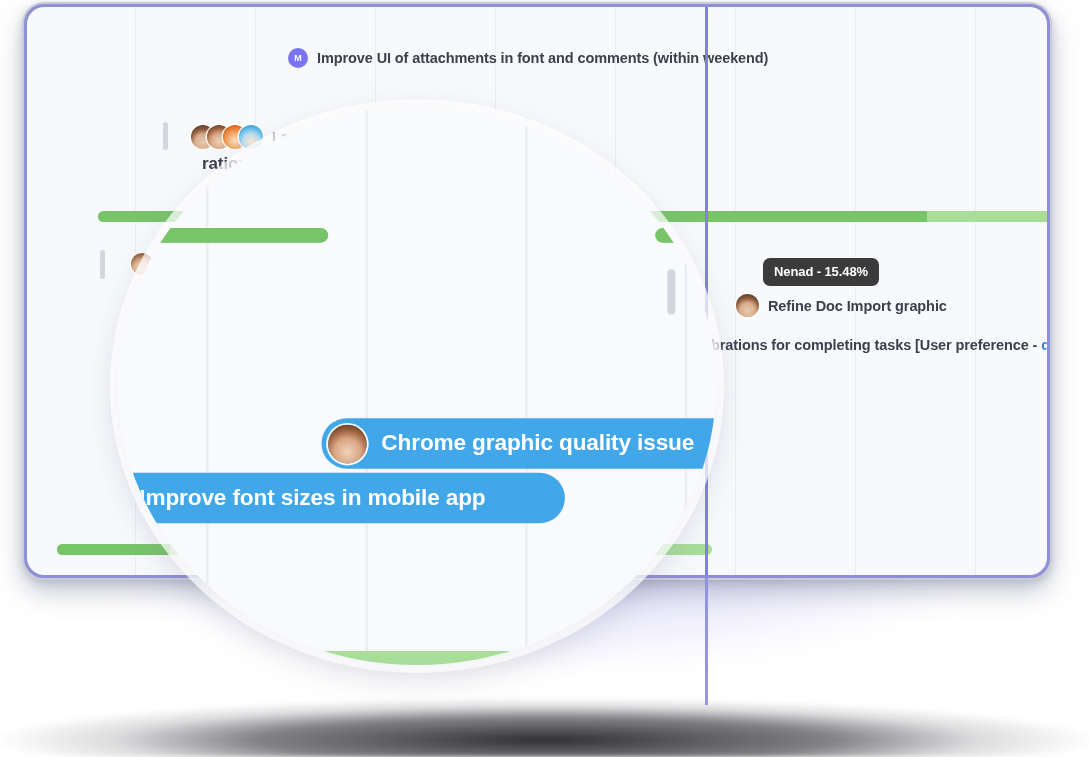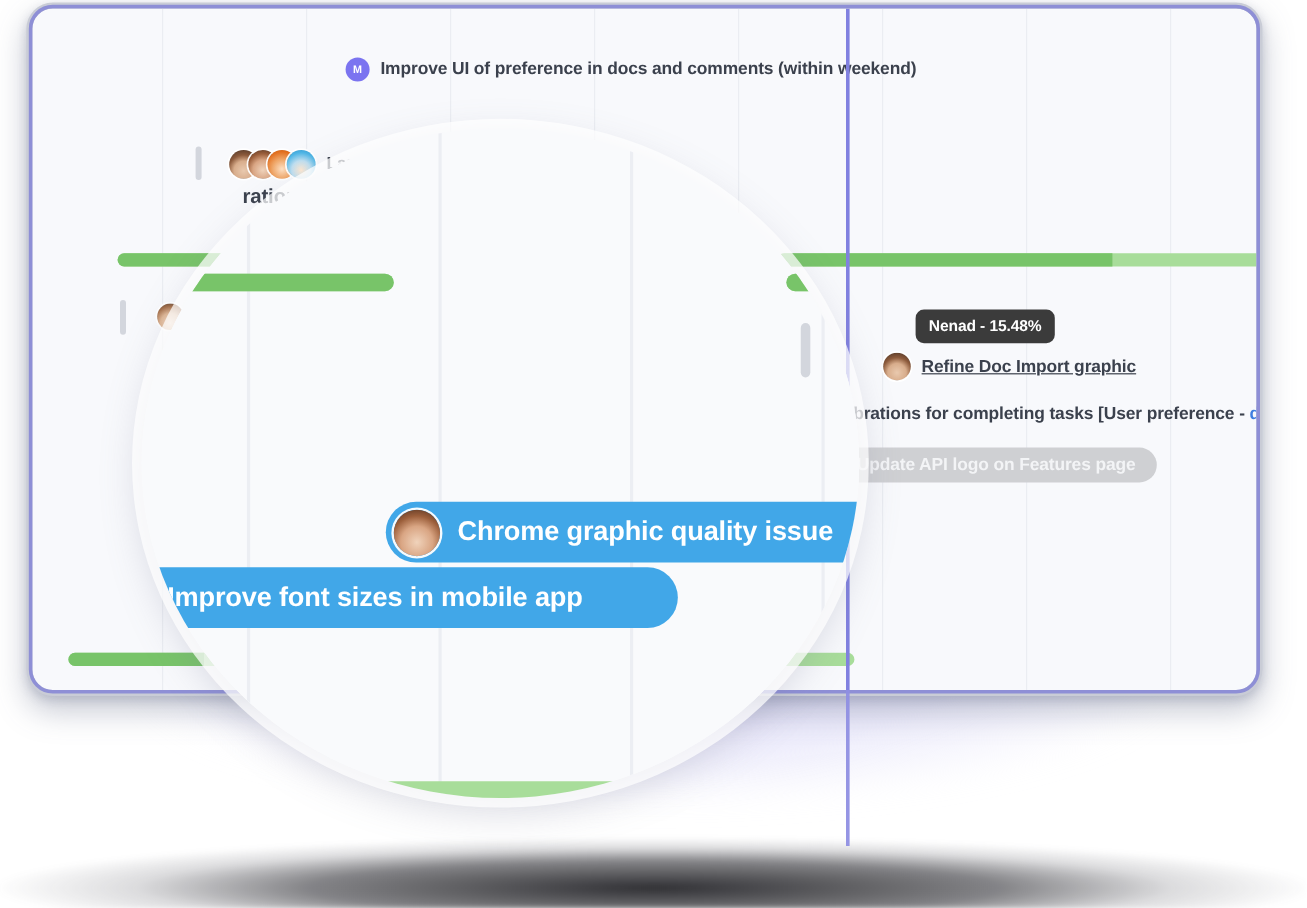--- a/index.html
+++ b/index.html
@@ -284,21 +284,21 @@
     <div class="grid-line" style="left:468px;"></div>
     <div class="grid-line" style="left:588px;"></div>
     <div class="grid-line" style="left:708px;"></div>
     <div class="grid-line" style="left:828px;"></div>
     <div class="grid-line" style="left:948px;"></div>
 
     <div class="today-line" style="left:678px;"></div>
 
     <div class="row" style="left:261px; top:41px;">
       <div class="initial-avatar" style="width:20px;height:20px;">M</div>
-      <span class="task-label" style="margin-left:9px;">Improve UI of preference in docs and comments (within weekend)</span>
+      <span class="task-label" style="margin-left:9px;">Improve UI of attachments in font and comments (within weekend)</span>
     </div>
 
     <div class="handle" style="left:136px; top:115px; height:28px;"></div>
     <div class="row" style="left:164px; top:118px;">
       <div class="stack">
         <div class="avatar face-a" style="width:24px;height:24px;"></div>
         <div class="avatar face-b" style="width:24px;height:24px;"></div>
         <div class="avatar face-orange" style="width:24px;height:24px;"></div>
         <div class="avatar face-cyan" style="width:24px;height:24px;"></div>
       </div>
@@ -317,32 +317,29 @@
     </div>
 
     <div class="handle" style="left:73px; top:243px; height:29px;"></div>
     <div class="avatar face-c" style="position:absolute; left:104px; top:246px; width:22px; height:22px;"></div>
     <div class="handle" style="left:637px; top:243px; height:29px;"></div>
 
     <div class="tooltip" style="left:736px; top:251px;">Nenad - 15.48%</div>
 
     <div class="row" style="left:709px; top:287px;">
       <div class="avatar face-a" style="width:23px;height:23px;"></div>
-      <span class="task-label" style="margin-left:9px;text-decoration:underline;">Refine Doc Import graphic</span>
+      <span class="task-label" style="margin-left:9px;">Refine Doc Import graphic</span>
     </div>
 
     <div class="row" style="left:676px; top:330px;">
       <span class="task-label">
         <span>ebrations for completing tasks [User preference - </span><span class="blue">def</span>
       </span>
     </div>
 
-    <div class="pill pill-grey" style="left:669px; top:366px; height:29px; padding:0 18px;">
-      <span class="pill-text" style="font-size:14.5px;">Update API logo on Features page</span>
-    </div>
 
     <div class="pill pill-blue" style="left:340px; top:362px; height:34px; padding:0 14px 0 4px;">
       <div class="avatar face-b" style="width:26px;height:26px;"></div>
       <span class="pill-text" style="margin-left:10px; font-size:15px;">Chrome graphic quality issue</span>
     </div>
 
     <div class="pill pill-blue" style="left:105px; top:417px; height:34px; padding:0 14px 0 4px;">
       <div class="avatar face-c" style="width:26px;height:26px;"></div>
       <span class="pill-text" style="margin-left:10px; font-size:15px;">Improve font sizes in mobile app</span>
     </div>

